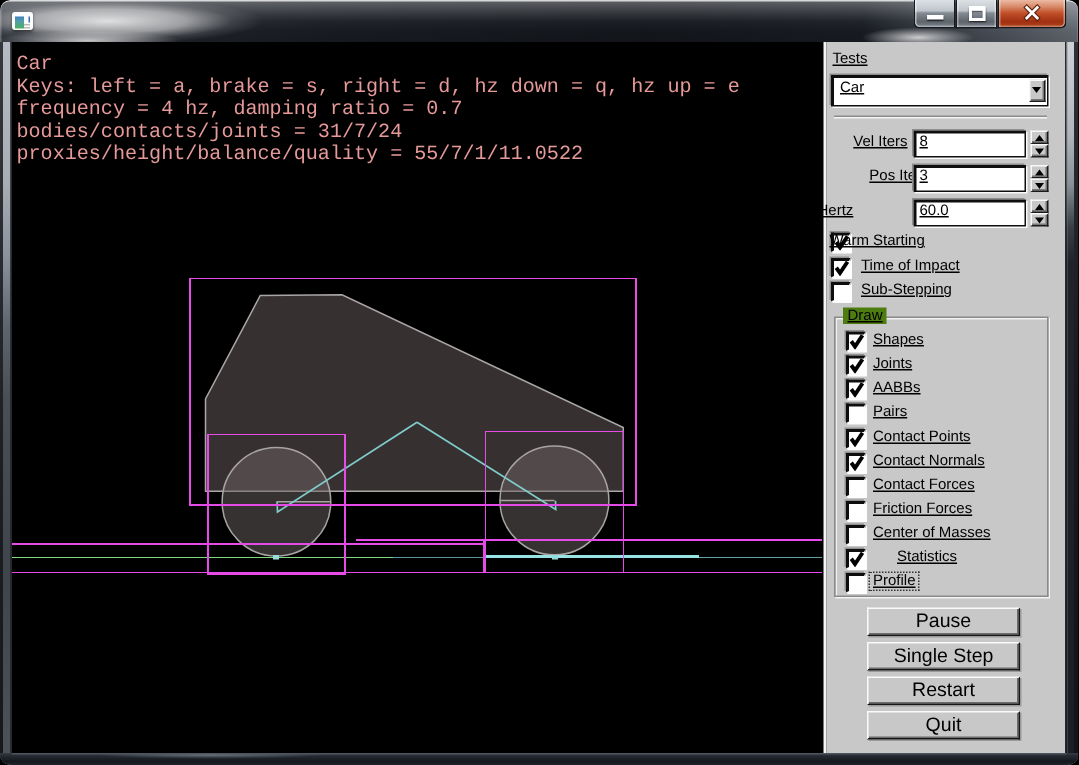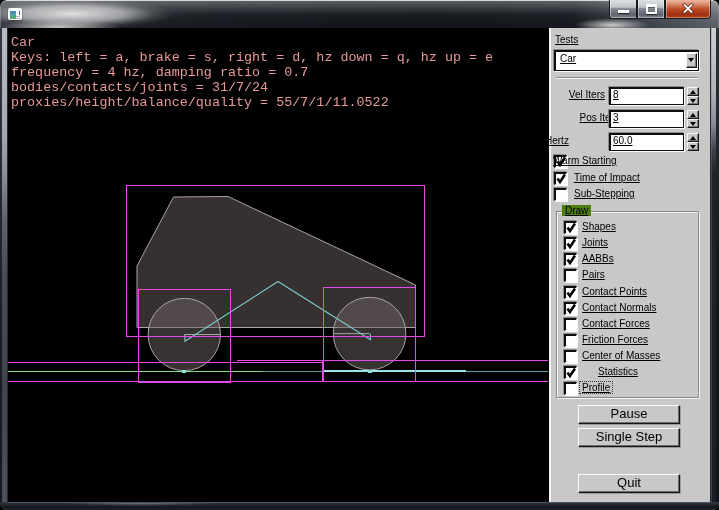--- a/index.html
+++ b/index.html
@@ -247,20 +247,21 @@
       <svg width="11" height="11" style="position:absolute;left:-1px;top:-1px;">
         <path d="M2.5 5.5 L5 9 L10 1.5" stroke="#000" stroke-width="2.6" fill="none"></path>
       </svg>
     </div>
   <div class="lbl" style="left:598px;top:366px;">Statistics</div>
   <div class="cb" style="left:564px;top:382px;"></div>
   <div class="lbl" style="left:580px;top:382px;outline:1px dotted #333;padding:0 2px;">Profile</div>
 
   <div class="btn" style="left:578px;top:405px;">Pause</div>
   <div class="btn" style="left:578px;top:428px;">Single Step</div>
+  <div class="btn" style="left:578px;top:451px;">Restart</div>
   <div class="btn" style="left:578px;top:474px;">Quit</div>
 
   <div id="b-left1" class="abs"></div>
   <div id="b-left2" class="abs"></div>
   <div id="b-left3" class="abs"></div>
   <div id="b-right3" class="abs"></div>
   <div id="b-right2" class="abs"></div>
   <div id="b-right1" class="abs"></div>
   <div id="b-bottom" class="abs"></div>
   <div id="b-bottomline" class="abs"></div>

